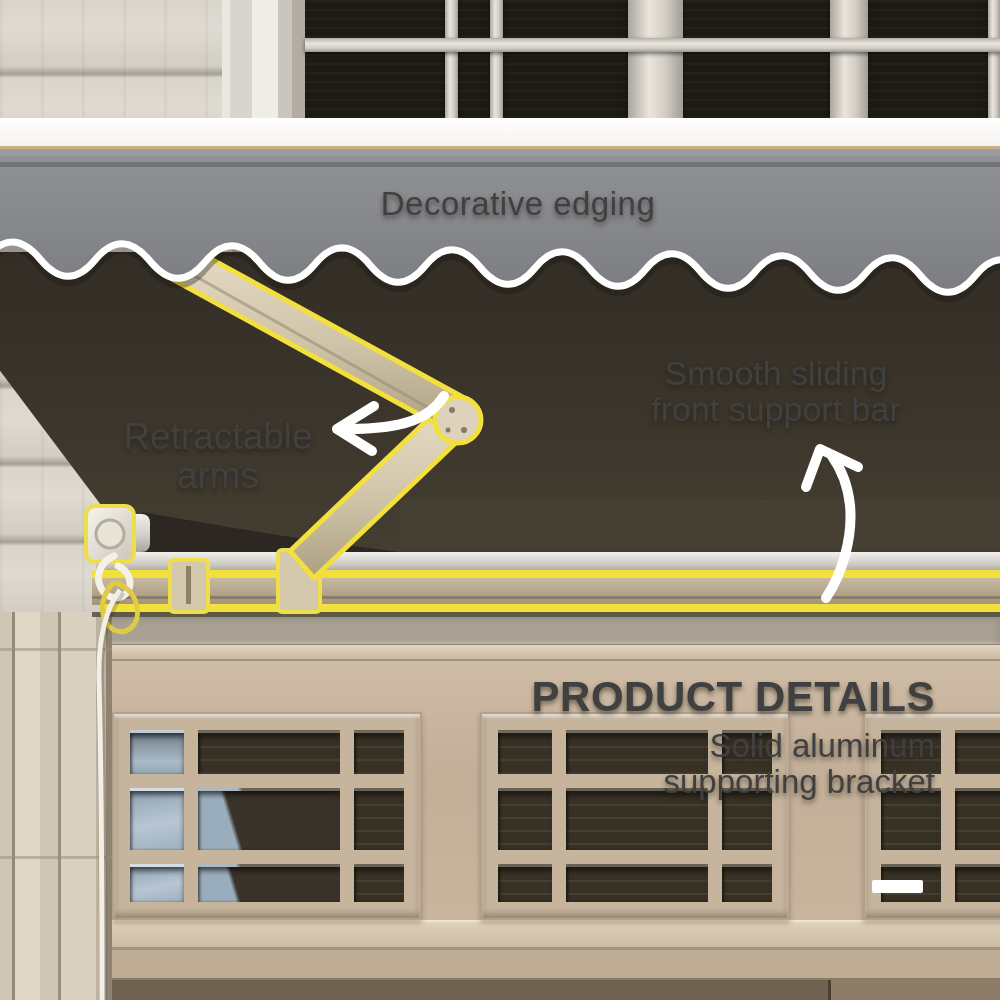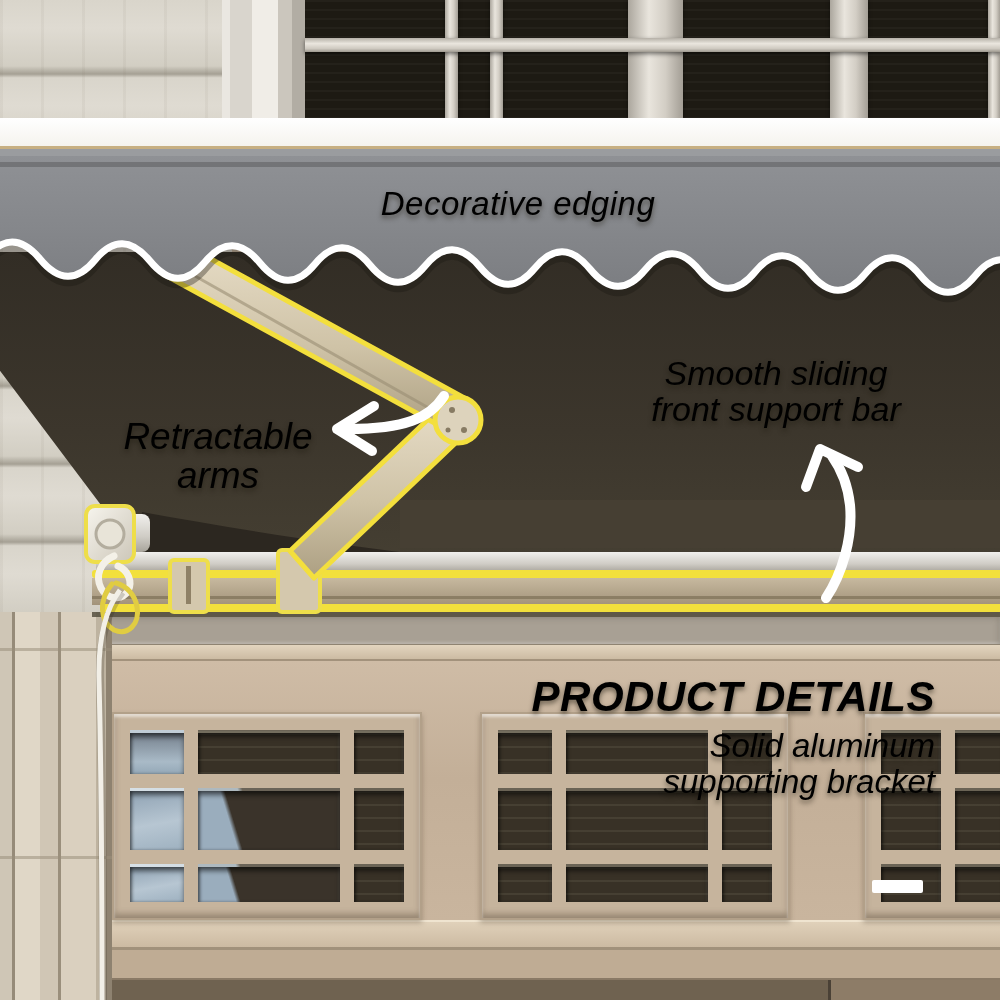--- a/index.html
+++ b/index.html
@@ -58,22 +58,22 @@
     box-shadow:inset 0 4px 5px rgba(0,0,0,.55), inset 2px 0 3px rgba(0,0,0,.35), inset -2px 0 2px rgba(255,255,255,.08);}
   .pane.blue{background:linear-gradient(170deg,#8fa2b3,#b7c6d2 55%,#9eb1c0);border-top:3px solid rgba(245,248,250,.6);}
   .pane.bluedim{background:linear-gradient(180deg,#75808c,#a9bac7 70%,#94a8b7);border-top:3px solid rgba(235,240,244,.5);}
   .pane.wedge{background:linear-gradient(73deg,#9aadbd 0 25%,#3a332a 28%);
     background-color:#3a332a;border-top:3px solid rgba(222,214,196,.3);}
 
   
   #scene{left:0;top:0;width:1000px;height:1000px;z-index:3;pointer-events:none;}
 
   
-  .lbl{position:absolute;color:#000000;z-index:6;line-height:1.05;
-    text-shadow:0 3px 5px rgba(30,25,15,.55);font-style:italic;}
+  .lbl{position:absolute;color:#404040;z-index:6;line-height:1.05;
+    text-shadow:0 3px 5px rgba(30,25,15,.55);}
   #lbl-edge{top:187px;left:186px;width:664px;text-align:center;font-size:33px;letter-spacing:.5px;}
   #lbl-arms{top:418px;left:78px;width:280px;text-align:center;font-size:37px;}
   #lbl-bar{top:356px;left:615px;width:322px;text-align:center;font-size:34px;}
   #lbl-title{top:675px;left:335px;width:600px;text-align:right;font-size:42px;font-weight:bold;letter-spacing:.5px;}
   #lbl-sub{top:728px;left:435px;width:500px;text-align:right;font-size:33px;line-height:1.1;}
   #dash{top:880px;left:872px;width:51px;height:13px;background:#ffffff;border-radius:2px;z-index:6;}
 </style>
 </head>
 <body>
 

